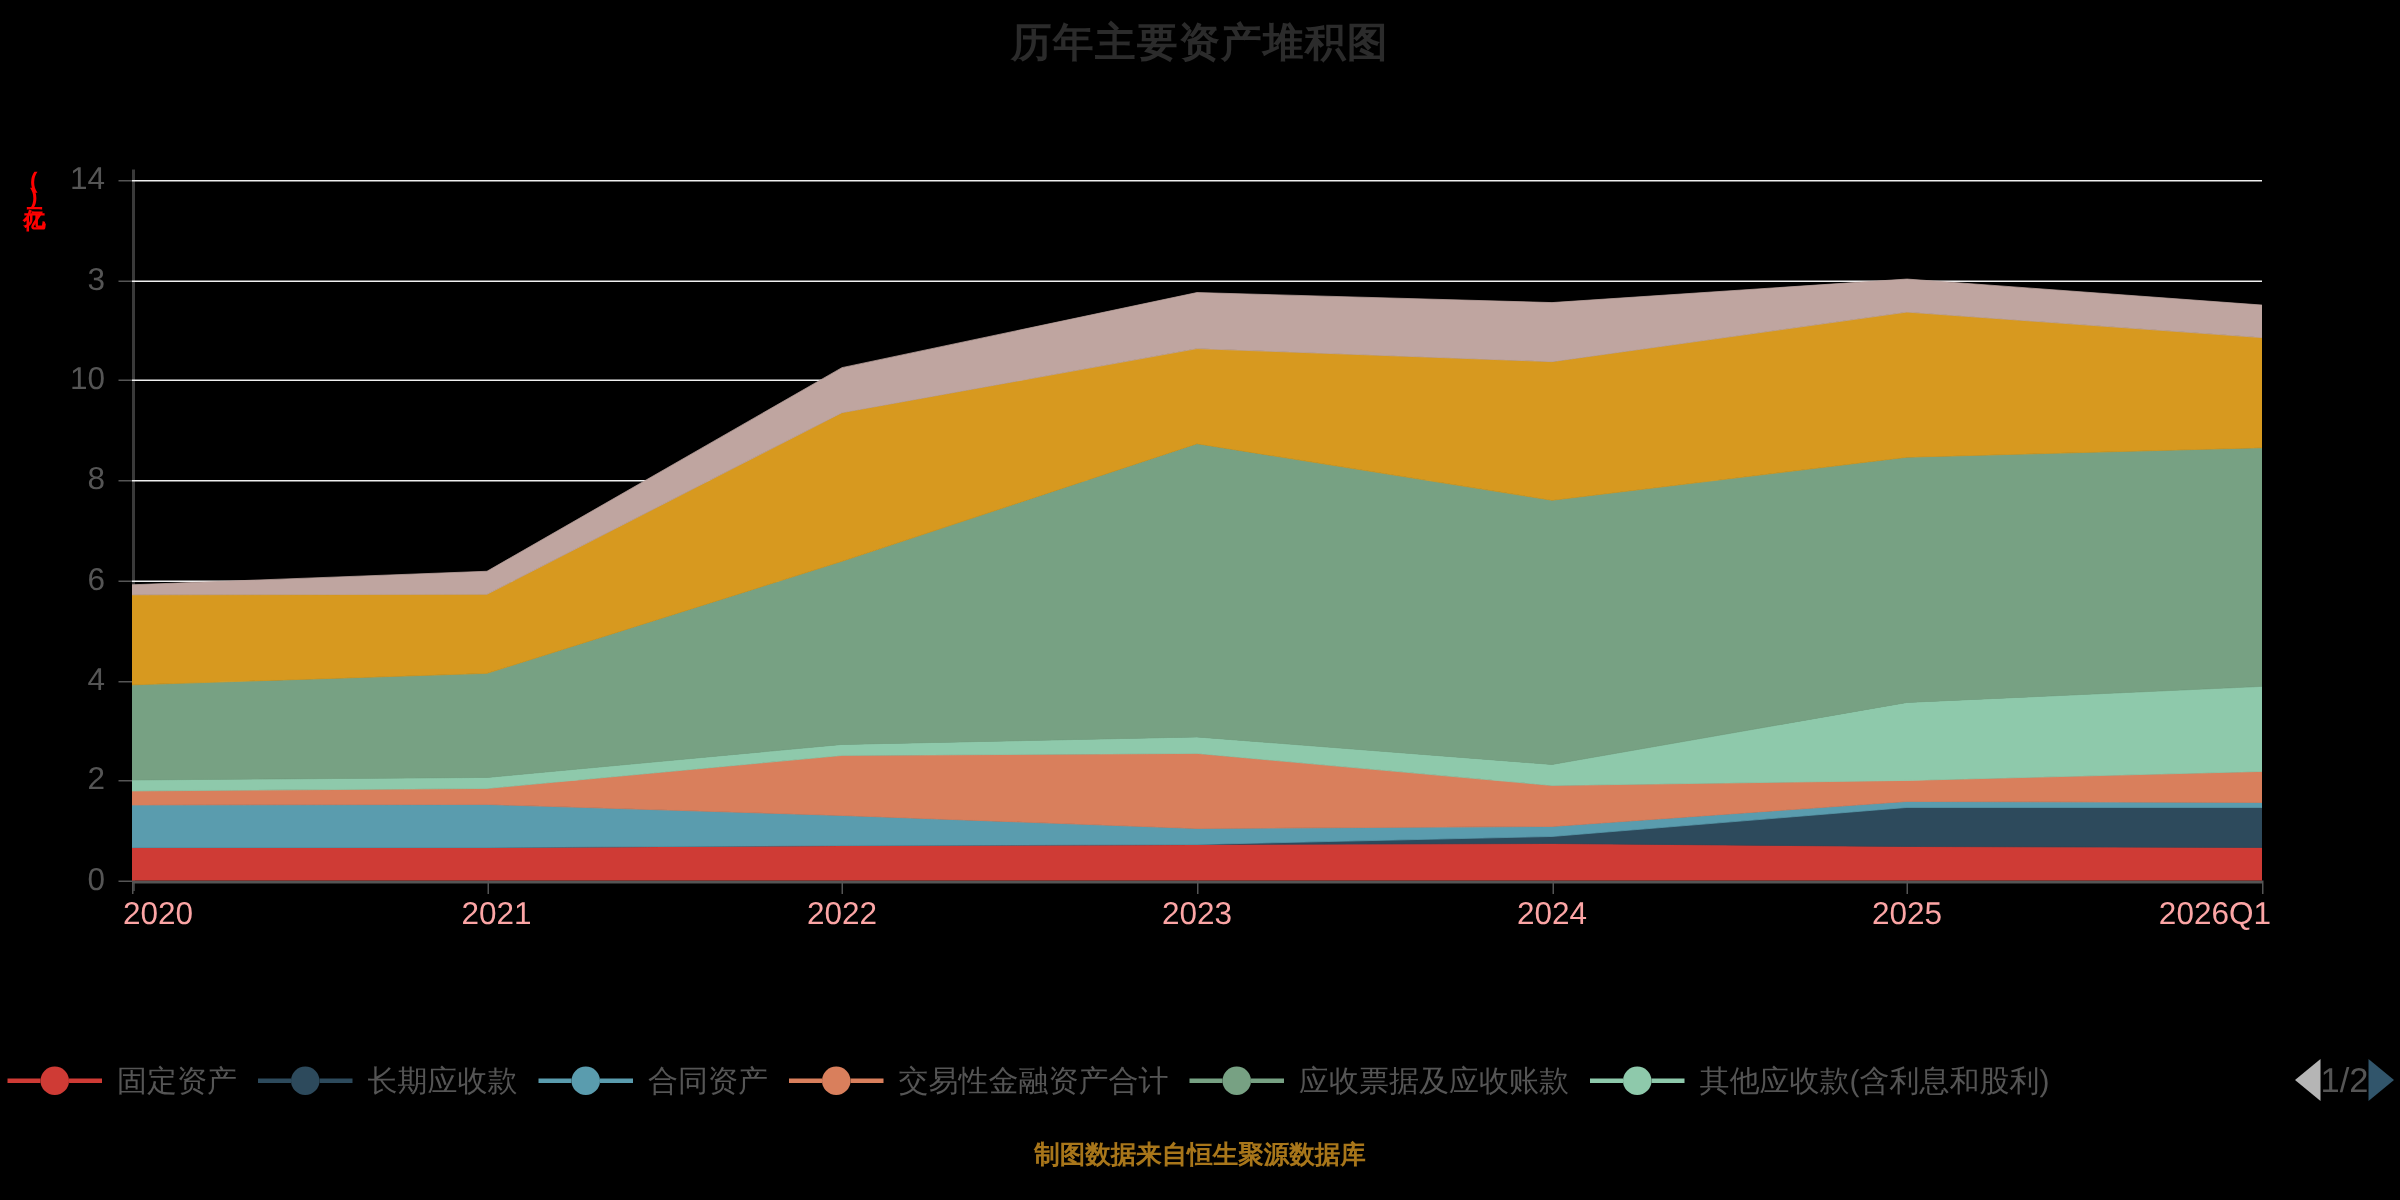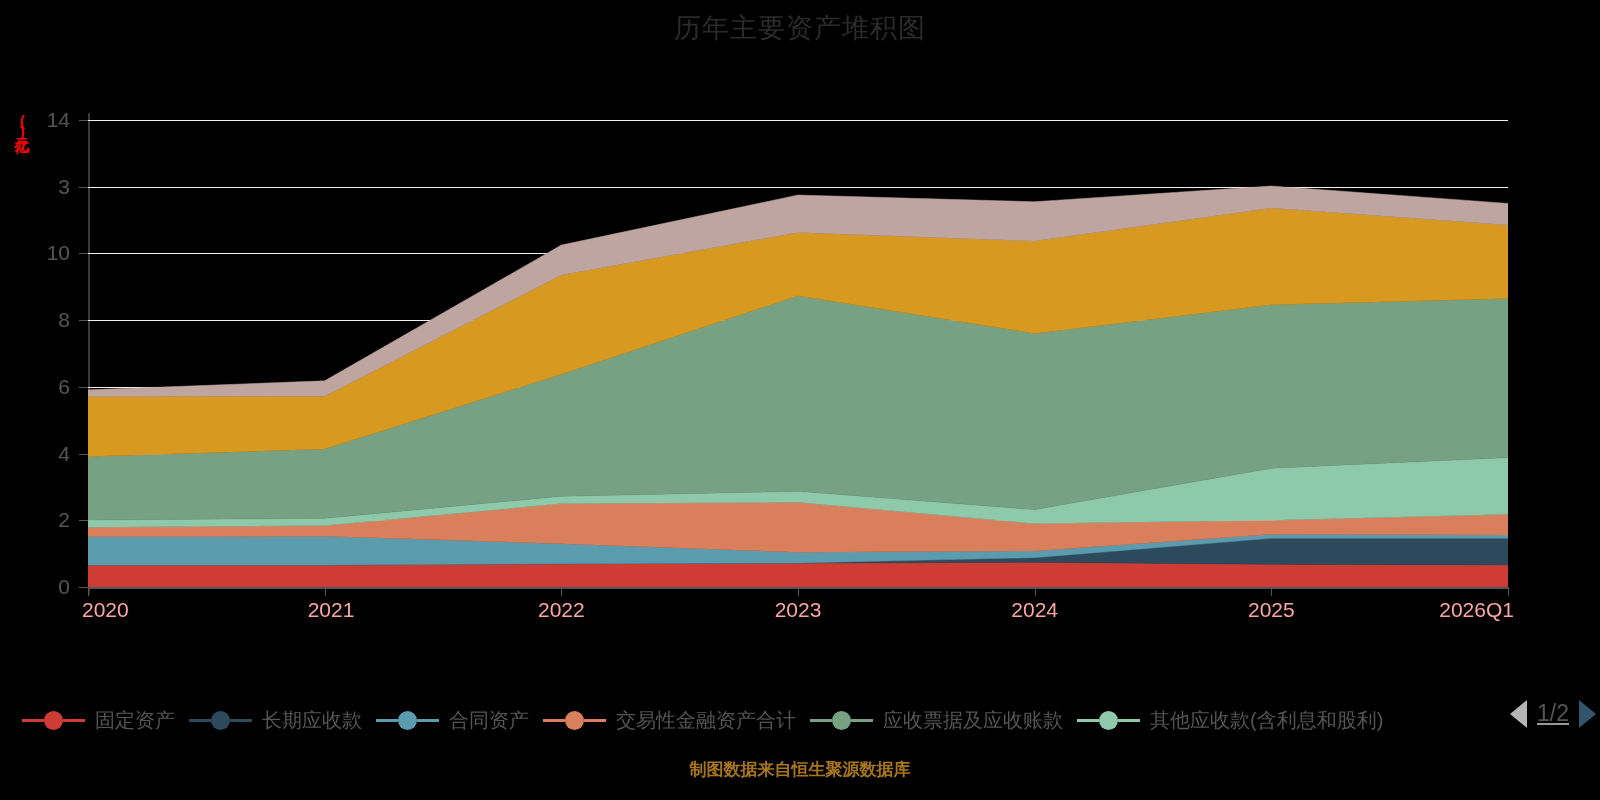--- a/index.html
+++ b/index.html
@@ -1,33 +1,33 @@
 <!DOCTYPE html>
 <html><head>
 <meta charset="utf-8">
 <style>
   html,body{margin:0;padding:0;background:#000;}
   body{width:1600px;height:800px;font-family:"Liberation Sans","DejaVu Sans",sans-serif;color:#999;overflow:hidden;}
   .wrap{position:relative;width:1600px;height:800px;}
-  .title{position:absolute;top:10px;left:0;width:1600px;text-align:center;font-size:27px;font-weight:normal;color:#2b2b2b;letter-spacing:1px;}
+  .title{position:absolute;top:10px;left:0;width:1600px;text-align:center;font-size:27px;font-weight:bold;color:#2b2b2b;letter-spacing:1px;}
   .ylabel{position:absolute;left:12px;top:112px;color:#ff0000;font-size:15px;font-weight:bold;writing-mode:vertical-rl;text-orientation:upright;letter-spacing:-2px;}
   .plot{position:absolute;left:88px;top:120px;width:1420px;height:467px;}
   .gridline{position:absolute;left:0;width:1420px;height:1px;background:#f0f0f0;}
   .ytick-label{position:absolute;right:1514px;transform:translateY(-50%);font-size:21px;color:#555;text-align:right;width:60px;}
   .ytick-mark{position:absolute;width:9px;height:1px;background:#555;}
   .yaxis{position:absolute;left:88px;top:113px;width:2px;height:481px;background:#3a3a3a;}
   .xaxis{position:absolute;left:88px;top:587px;width:1420px;height:2px;background:#555;}
   .xtick{position:absolute;top:587px;width:1px;height:9px;background:#555;}
   .xtick-label{position:absolute;top:598px;font-size:21px;color:#fca5a5;transform:translateX(-50%);white-space:nowrap;}
-  .legend{position:absolute;top:700px;left:0;width:1600px;height:40px;display:flex;align-items:center;gap:0px;padding-left:22px;box-sizing:border-box;overflow:hidden;}
+  .legend{position:absolute;top:700px;left:0;width:1600px;height:40px;display:flex;align-items:center;gap:0px;padding-left:5px;box-sizing:border-box;overflow:hidden;}
   .legend-item{display:flex;align-items:center;flex:0 0 auto;margin-right:14px;}
   .legend-line{width:22px;height:3px;}
   .legend-dot{width:19px;height:19px;border-radius:50%;}
   .legend-label{font-size:20px;color:#555;margin-left:10px;white-space:nowrap;}
-  .pager{position:absolute;top:700px;right:4px;height:40px;display:flex;align-items:flex-start;gap:10px;text-decoration:underline;}
+  .pager{position:absolute;top:700px;right:4px;height:40px;display:flex;align-items:center;}
   .arrow-l{width:0;height:0;border-top:14px solid transparent;border-bottom:14px solid transparent;border-right:17px solid #b5b5b5;}
   .arrow-r{width:0;height:0;border-top:14px solid transparent;border-bottom:14px solid transparent;border-left:17px solid #31556b;}
   .pager-text{font-size:23px;color:#555;}
   .footer{position:absolute;top:758px;left:0;width:1600px;text-align:center;font-size:17px;font-weight:bold;color:#a8761a;}
 </style>
 </head>
 <body>
 
 <div class="wrap">
 

